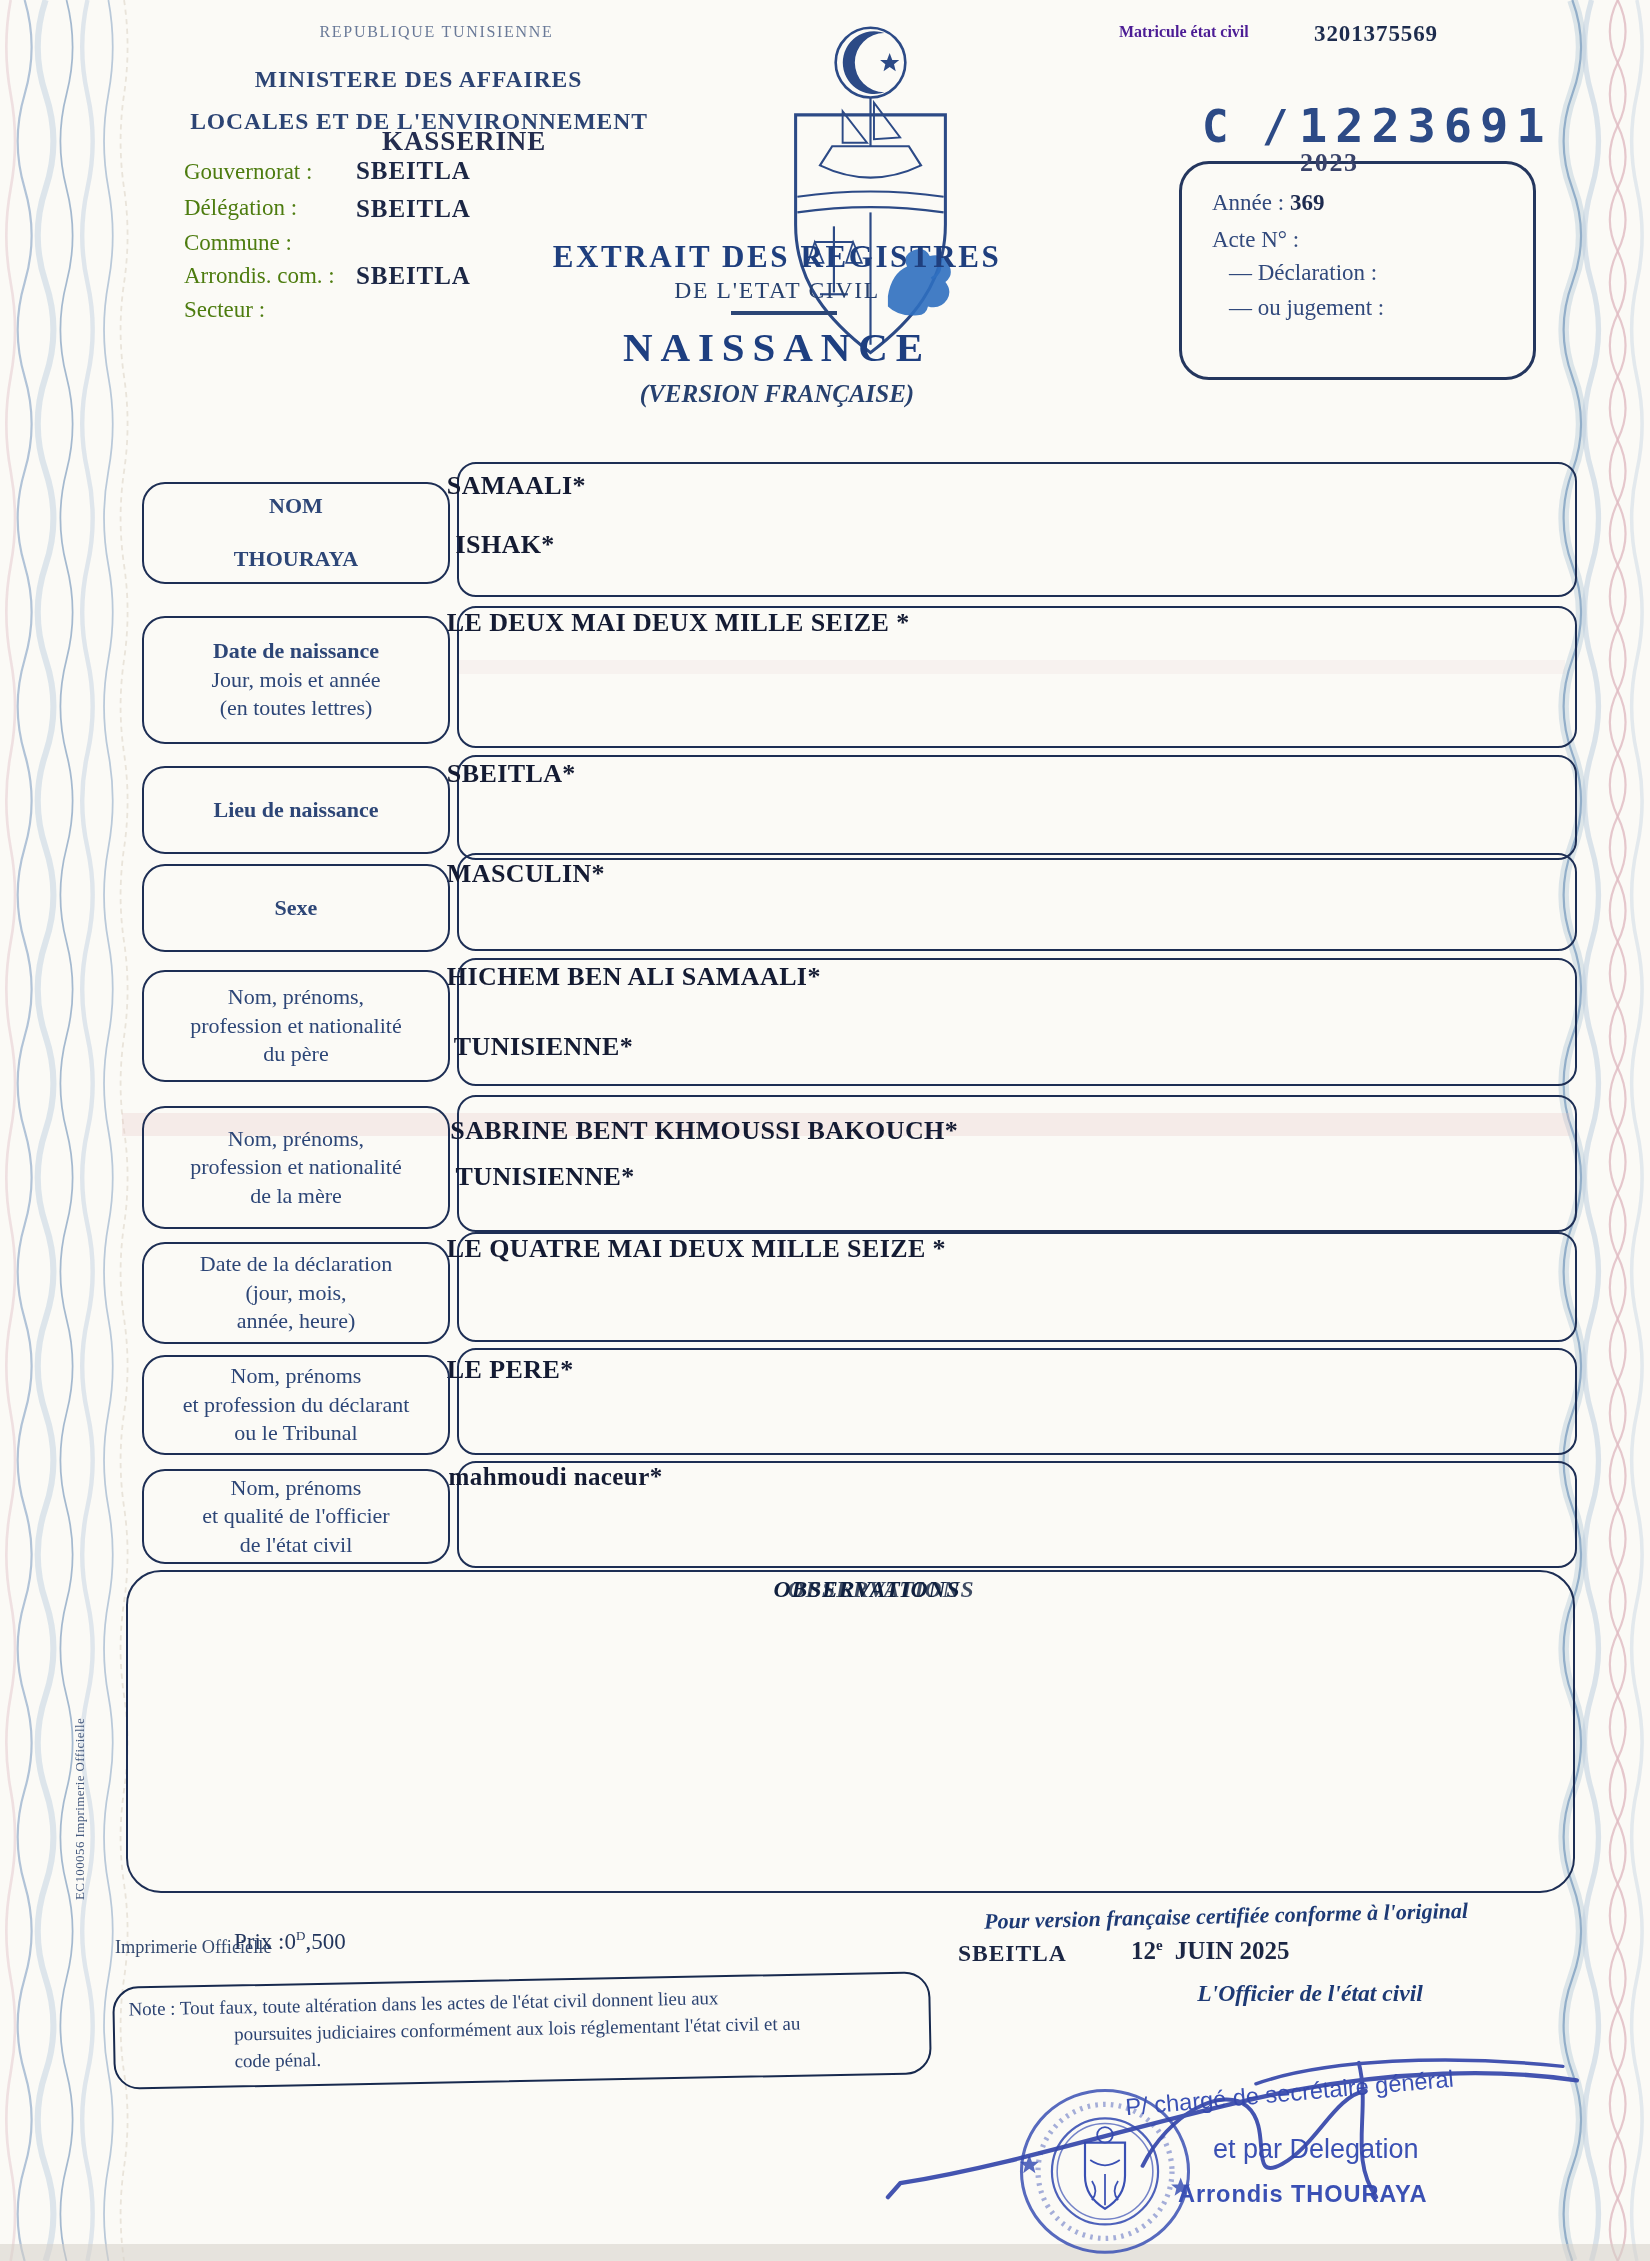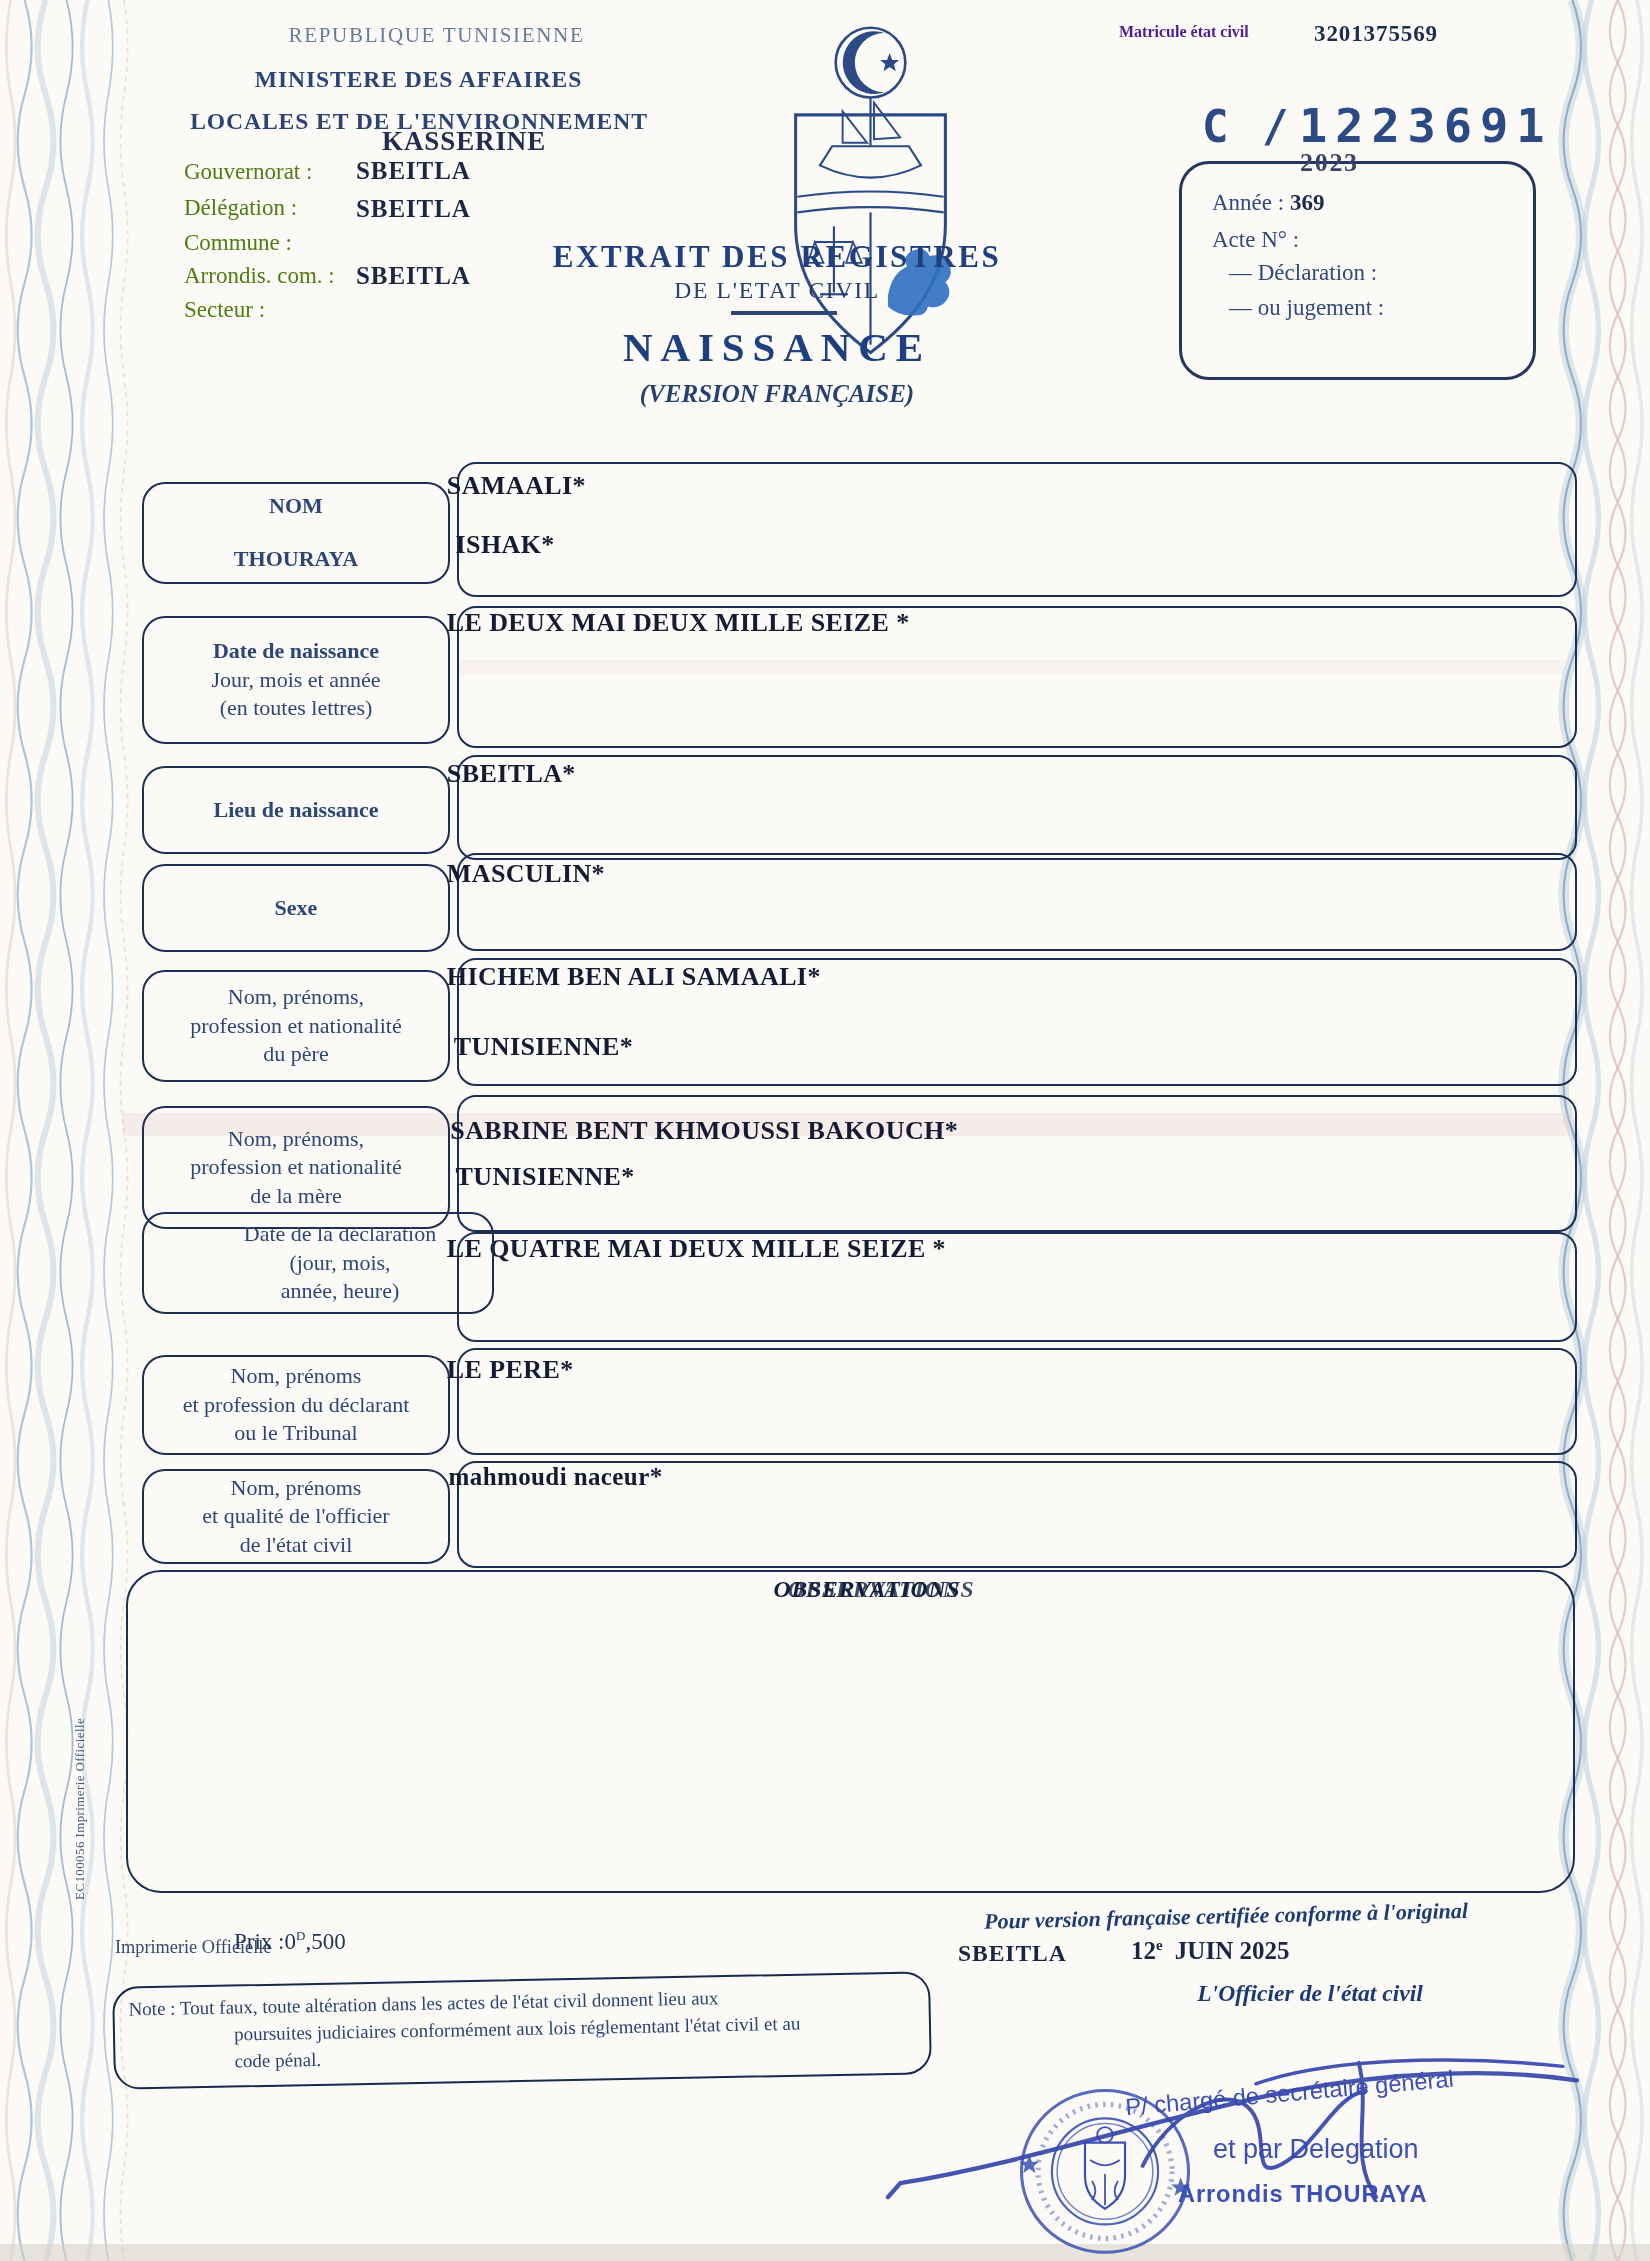--- a/index.html
+++ b/index.html
@@ -1,21 +1,21 @@
 <!DOCTYPE html>
 <html style="font-size:14px"><head>
 <meta charset="utf-8">
 <style>
   html,body{margin:0;padding:0;background:#e9e7e2;}
   .page{position:relative;width:1651px;height:2261px;background:#fbfaf6;overflow:hidden;
         font-family:"Liberation Serif", serif;color:#27406e;}
   .abs{position:absolute;}
   svg{display:block;}
   
-  .republic{left:262px;top:23px;width:349px;text-align:center;font-size:21px;letter-spacing:1.7px;
+  .republic{left:262px;top:23px;width:349px;text-align:center;font-size:16px;letter-spacing:1.7px;
             color:#5a6c8e;opacity:.9;}
   .ministry1{left:209px;top:66px;width:419px;text-align:center;font-size:23.6px;font-weight:bold;
              letter-spacing:0.9px;color:#2c4474;}
   .ministry2{left:131px;top:108px;width:576px;text-align:center;font-size:23.6px;font-weight:bold;
              letter-spacing:0.9px;color:#2c4474;}
   .kasserine{left:382px;top:126px;font-size:27px;font-weight:bold;color:#242d4f;letter-spacing:0.9px;}
   .admlbl{left:144px;font-size:23px;color:#4d7c0f;margin-left:40px;}
   .admval{left:356px;font-size:25px;font-weight:bold;color:#1c2745;letter-spacing:0.9px;}
   
   .matlbl{left:1119px;top:23px;font-size:16px;font-weight:bold;color:#4c1d95;text-align:center;}
@@ -44,21 +44,21 @@
   .val{position:absolute;font-size:26px;font-weight:bold;color:#141b33;letter-spacing:0.4px;
        white-space:nowrap;font-family:"Liberation Serif", serif;}
   .bold1 div:first-child{font-weight:600;}
   .allbold div{font-weight:600;}
   .r1l{top:482px;height:98px;row-gap:26px;} .r1v{top:462px;height:131px;}
   .r2l{top:616px;height:124px;}             .r2v{top:606px;height:138px;}
   .r3l{top:766px;height:84px;}              .r3v{top:755px;height:101px;}
   .r4l{top:864px;height:84px;}              .r4v{top:853px;height:94px;}
   .r5l{top:970px;height:108px;}            .r5v{top:958px;height:124px;}
   .r6l{top:1106px;height:119px;}            .r6v{top:1095px;height:133px;}
-  .r7l{top:1212px;height:98px;padding-left:44px;}            .r7v{top:1232px;height:106px;}
+  .r7l{top:1242px;height:98px;}            .r7v{top:1232px;height:106px;}
   .r8l{top:1355px;height:96px;}            .r8v{top:1348px;height:103px;}
   .r9l{top:1469px;height:91px;}            .r9v{top:1461px;height:103px;}
   
   .obsbox{left:126px;top:1570px;width:1445px;height:319px;border:2.8px solid #1d2e54;border-radius:35px;}
   .obst{left:684px;top:1576px;width:366px;text-align:center;font-size:23.6px;font-weight:bold;
         font-style:italic;color:#10203f;letter-spacing:0.9px;z-index:2;}
   .obst2{left:698px;top:1576px;opacity:.8;}
   
   .sidenote{left:72px;top:1900px;width:279px;transform:rotate(-90deg);transform-origin:0 0;
             font-size:13px;color:#44597e;letter-spacing:0.4px;}

